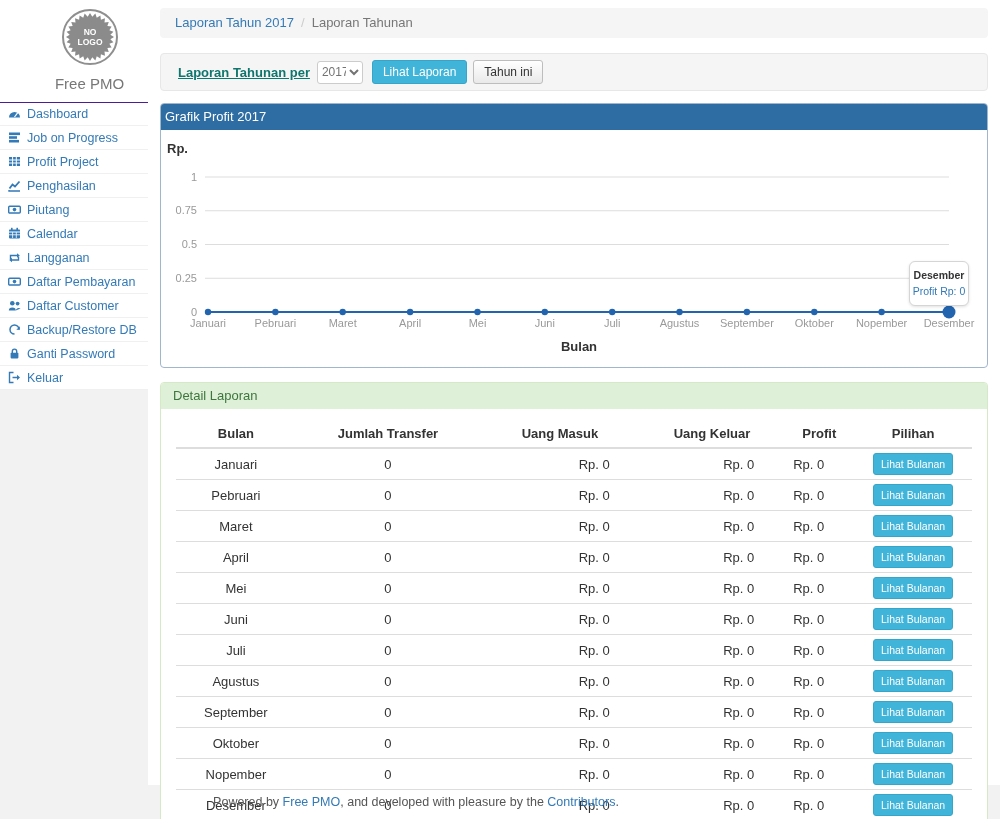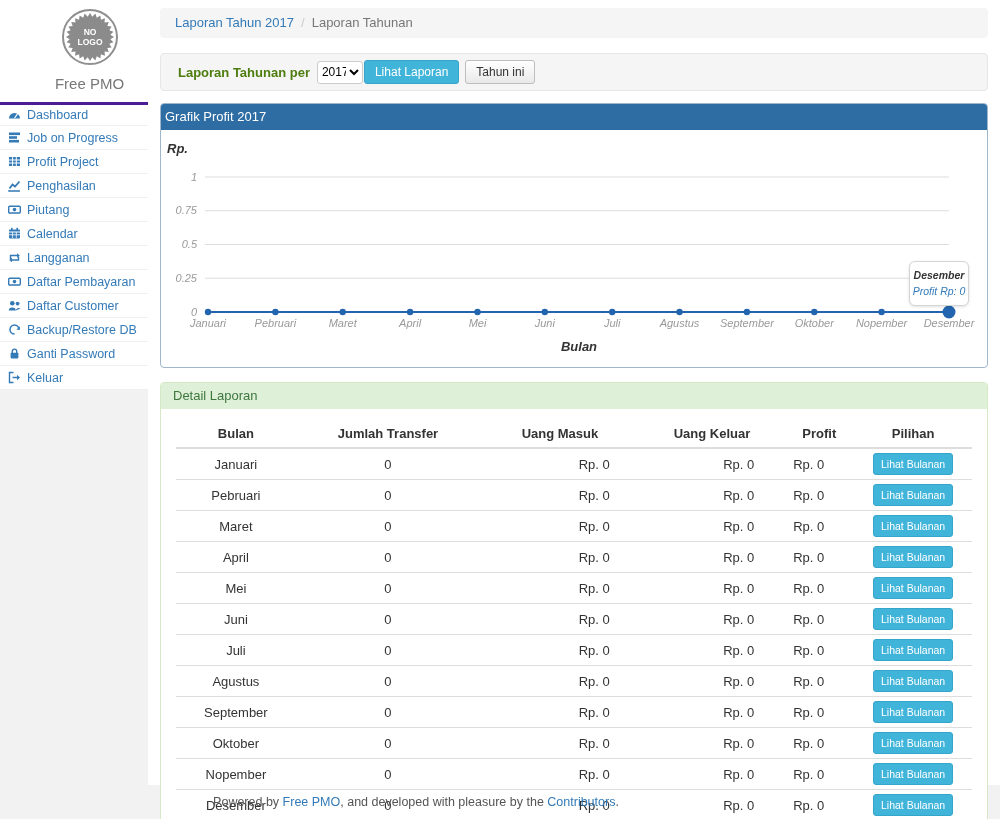--- a/index.html
+++ b/index.html
@@ -5,49 +5,49 @@
   * { margin:0; padding:0; box-sizing:border-box; }
   html,body { width:1000px; height:819px; }
   body { background:#f2f2f2; font-family:"Liberation Sans", sans-serif; font-size:13px; color:#333; position:relative; overflow:hidden; }
 
   
   #sidebar { position:absolute; left:0; top:0; width:180px; background:#fff; border-right:1px solid #e2e2e2; }
   #logo-wrap { text-align:center; padding-top:8px; }
   #brand { text-align:center; color:#777; font-size:15px; padding:6px 0 10px; }
   .menu-item { display:flex; align-items:center; gap:6px; height:24px; padding:0 8px 0 7px;
                border-bottom:1px solid #f0f0f0; color:#337ab7; cursor:pointer; font-size:12.5px; }
-  .menu-item:first-child { border-top:3px solid #4c1d95;align-items:center; }
+  .menu-item:first-child { border-top:1px solid #4c1d95;align-items:center; }
   .menu-item .mi-icon { width:14px; height:13px; display:inline-flex; align-items:center; justify-content:center; flex:none; }
   .menu-item .mi-label { white-space:nowrap; overflow:hidden; }
   .badge { margin-left:auto; background:#4f4f4f; color:#fff; border-radius:9px; font-size:9.5px; font-weight:bold;
            min-width:15px; height:13px; line-height:13px; text-align:center; padding:0 4px; }
   .chevron { margin-left:auto; color:#888; font-size:12px; line-height:1; }
 
   
   #content { position:absolute; left:148px; top:0; width:852px; height:785px; background:#fff; padding:8px 12px 0 12px; }
 
   #breadcrumb { background:#f5f5f5; border-radius:4px; height:30px; line-height:30px; padding:0 15px; font-size:13px; }
   #breadcrumb a { color:#337ab7; text-decoration:none; }
   #breadcrumb .sep { color:#ccc; margin:0 7px; }
   #breadcrumb .active { color:#777; }
 
   #filterbar { margin-top:15px; background:#f5f5f5; border:1px solid #e7e7e7; border-radius:4px; height:38px;
                display:flex; align-items:center; padding:0 17px; }
-  #filterbar label { color:#4d7c0f; font-weight:bold; font-size:13px; margin-right:7px; }
-  #year-select { height:23px; width:46px; font-size:12px; border:1px solid #ccc; border-radius:3px; background:#fff; color:#000000; }
+  #filterbar label { color:#0f766e; font-weight:bold; font-size:13px; margin-right:7px;text-decoration:underline; }
+  #year-select { height:23px; width:46px; font-size:12px; border:1px solid #ccc; border-radius:3px; background:#fff; color:#737373; }
   .btn { display:inline-block; font-size:12px; border-radius:3px; padding:3px 10px; line-height:16px; cursor:pointer; border:1px solid transparent; }
-  .btn-info { background:#41b4d9; border-color:#35a6ca; color:#fff; margin-left:1px; }
+  .btn-info { background:#41b4d9; border-color:#35a6ca; color:#fff; margin-left:9px; }
   .btn-default { background:linear-gradient(#ffffff,#e9e9e9); border-color:#bdbdbd; color:#333; margin-left:6px; }
 
   
   .panel { margin-top:12px; border-radius:4px; background:#fff; }
   #chart-panel { border:1px solid #9fb6cd; margin-top:12px; }
   #chart-panel .panel-heading { background:#2e6da4; color:#fff; height:26px; line-height:26px; padding:0 4px;
                                 border-radius:3px 3px 0 0; font-size:13px; }
-  #chart-body { position:relative; height:237px;font-style:italic; }
+  #chart-body { position:relative; height:237px; }
   #chart-body svg { display:block; }
   #chart-tooltip { position:absolute; left:748px; top:131px; width:60px; background:#fff; border:1px solid #d5d5d5;
                    border-radius:6px; box-shadow:0 1px 3px rgba(0,0,0,.12); text-align:center; padding:5px 2px;
                    font-size:10.5px; line-height:1.55; }
   #chart-tooltip .tt-title { font-weight:bold; color:#333; }
   #chart-tooltip .tt-value { color:#337ab7; }
 
   #detail-panel { border:1px solid #d6e9c6; margin-top:14px; }
   #detail-panel .panel-heading { background:#dff0d8; color:#3c763d; height:26px; line-height:26px; padding:0 12px;
                                  border-radius:3px 3px 0 0; font-size:13px; }

